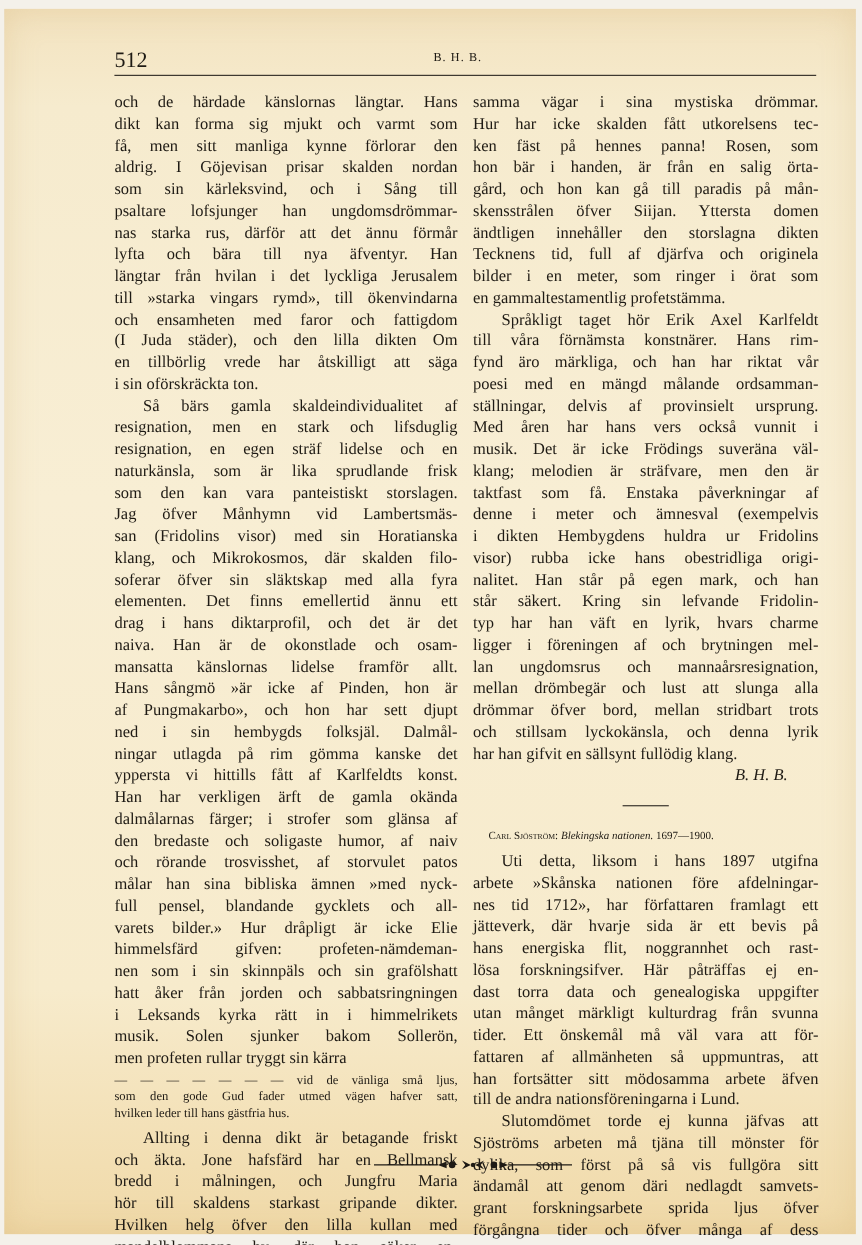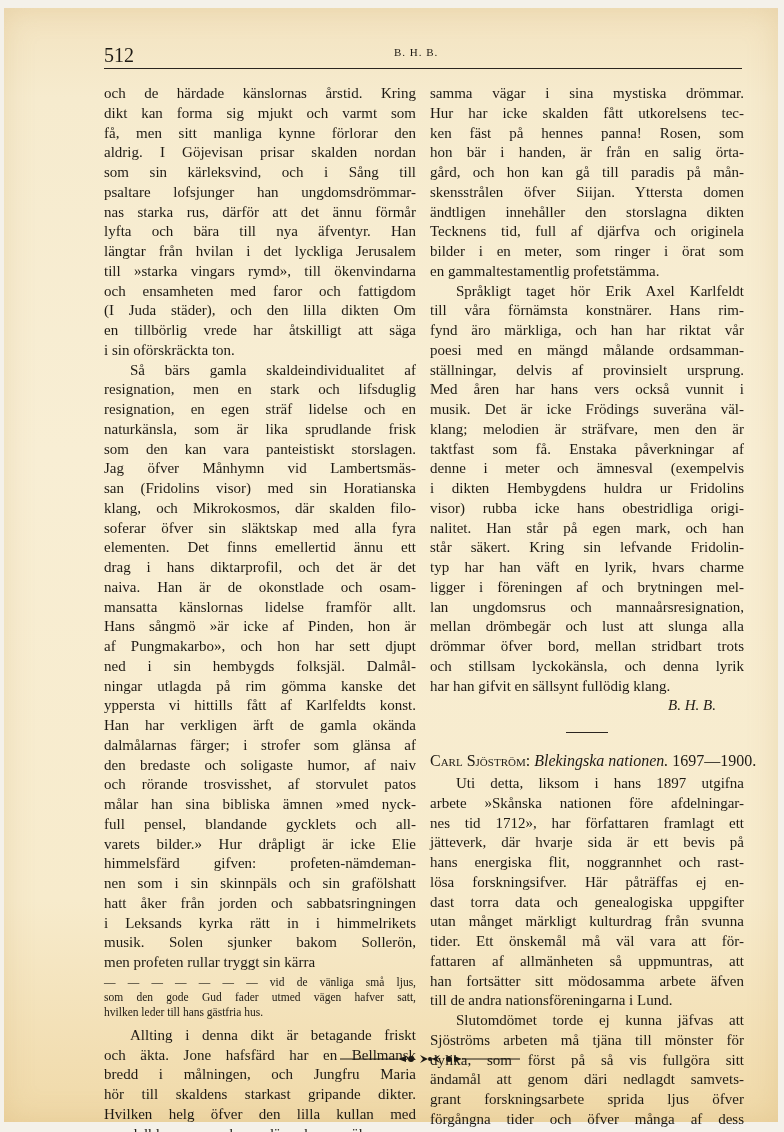--- a/index.html
+++ b/index.html
@@ -28,36 +28,36 @@
   .col.left { left: 100px; }
   .col.right { left: 426px; width: 314px; }
   .line { white-space: nowrap; text-align-last: justify; display: block; height: 19.75px; }
   .line.last { text-align-last: left; }
   .line.indent { padding-left: 26px; }
   .line.right-align { text-align-last: right; text-align: right; }
   i { font-style: italic; }
   .quote { font-size: 11.5px; line-height: 15px; margin: 2px 0 6px 0; }
   .quote .line { height: 15px; }
   .rule-short { width: 42px; height: 0; border-top: 1.5px solid #2a2520; margin: 16px auto 18px; }
-  .review-head { font-size: 16px; line-height: 19px; height: 19px; white-space: nowrap; margin-bottom: 4px; }
+  .review-head { font-size: 10px; line-height: 19px; height: 19px; white-space: nowrap; margin-bottom: 4px; margin-left: 14px; }
   .sc { font-variant: small-caps; }
   .ornament { position: absolute; left: 336px; top: 1044px; width: 180px; height: 14px; }
 </style>
 </head>
 <body>
 
 <div class="page">
 
   <div class="running-head">
     <span class="page-number">512</span>
     <span class="header-title">B. H. B.</span>
   </div>
 
   <div class="col left">
-    <span class="line">och de härdade känslornas årstid. Kring</span>
+    <span class="line">och de härdade känslornas längtar. Hans</span>
     <span class="line">dikt kan forma sig mjukt och varmt som</span>
     <span class="line">få, men sitt manliga kynne förlorar den</span>
     <span class="line">aldrig. I Göjevisan prisar skalden nordan</span>
     <span class="line">som sin kärleksvind, och i Sång till</span>
     <span class="line">psaltare lofsjunger han ungdomsdrömmar-</span>
     <span class="line">nas starka rus, därför att det ännu förmår</span>
     <span class="line">lyfta och bära till nya äfventyr. Han</span>
     <span class="line">längtar från hvilan i det lyckliga Jerusalem</span>
     <span class="line">till »starka vingars rymd», till ökenvindarna</span>
     <span class="line">och ensamheten med faror och fattigdom</span>

